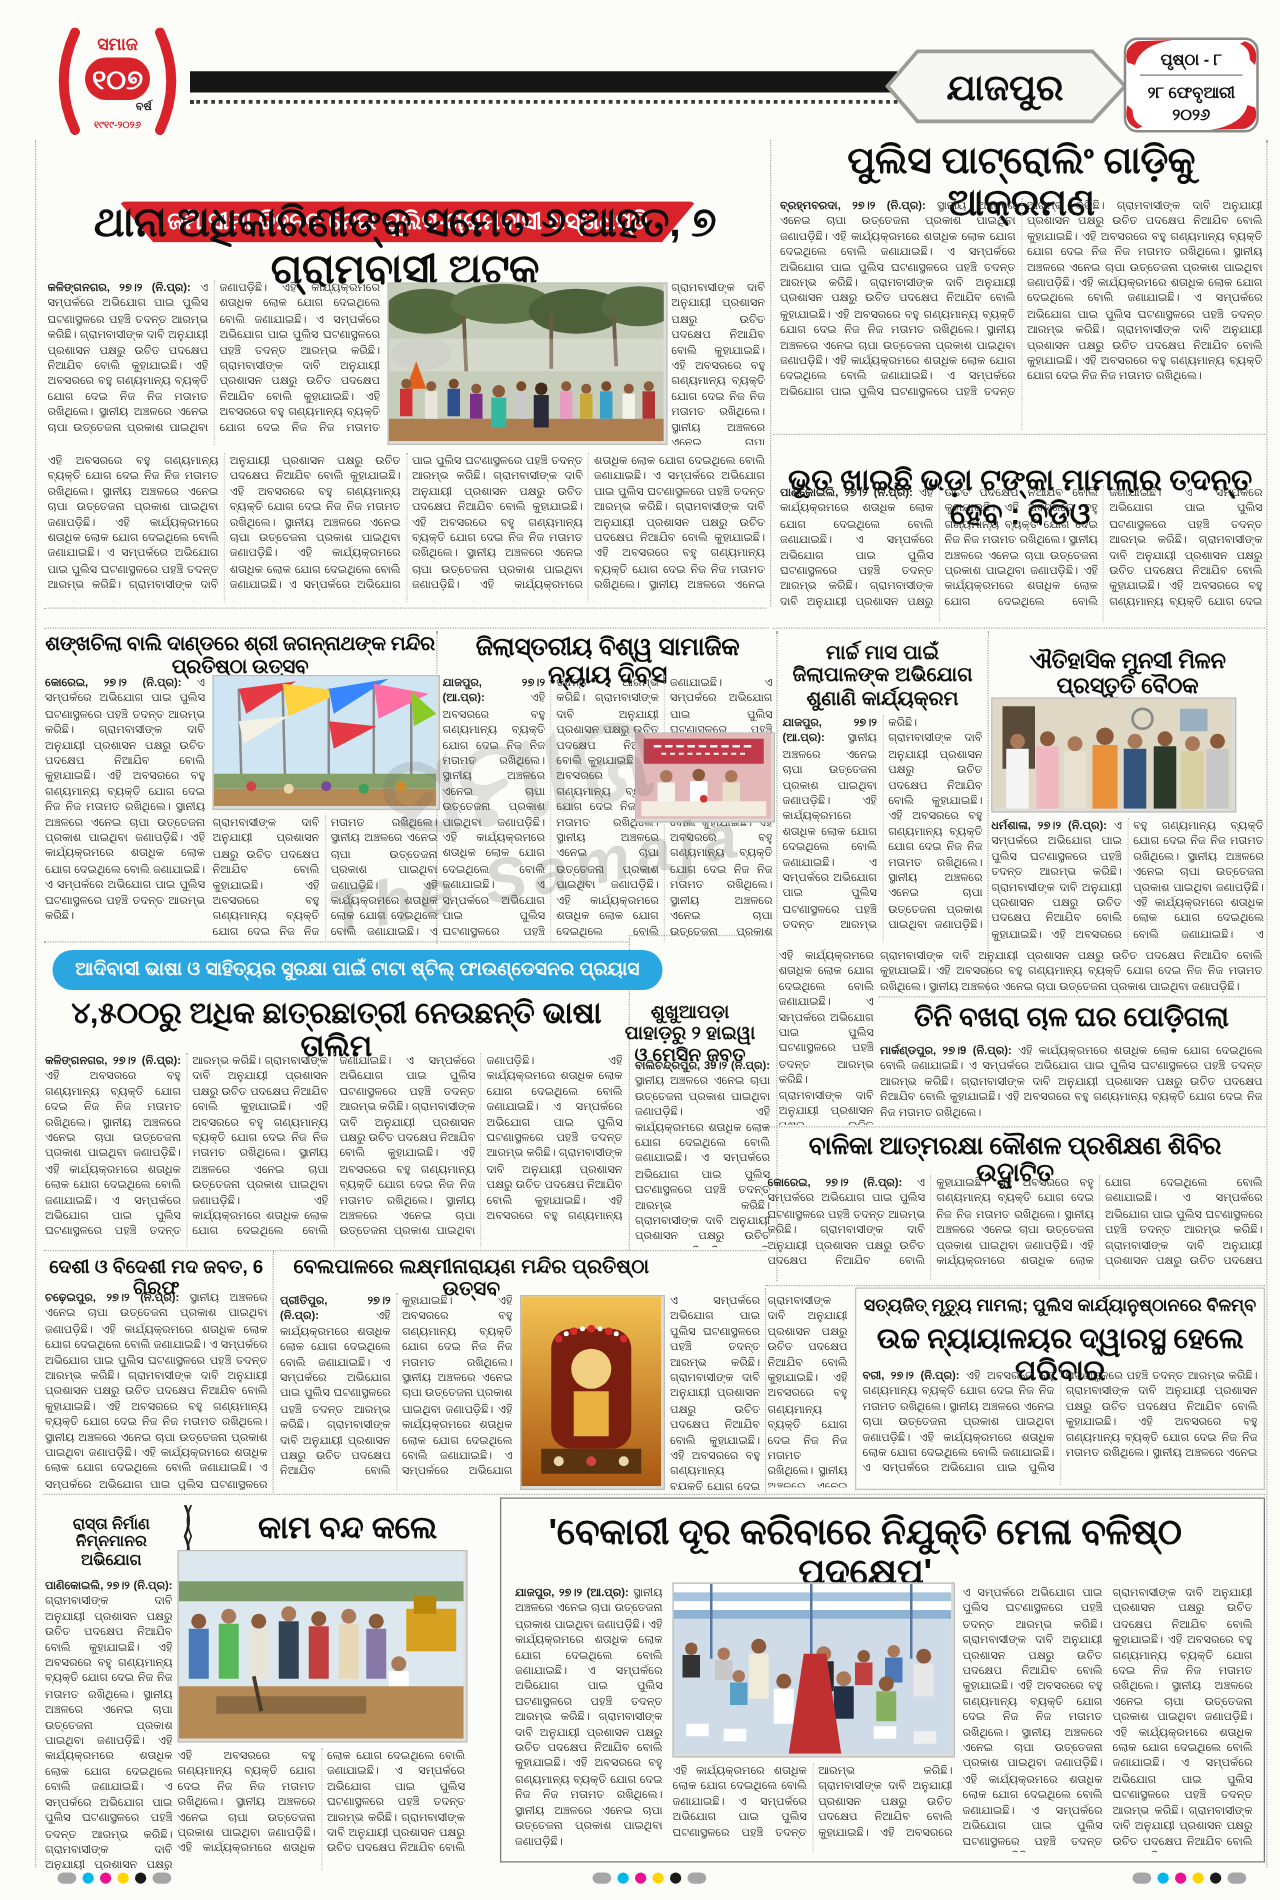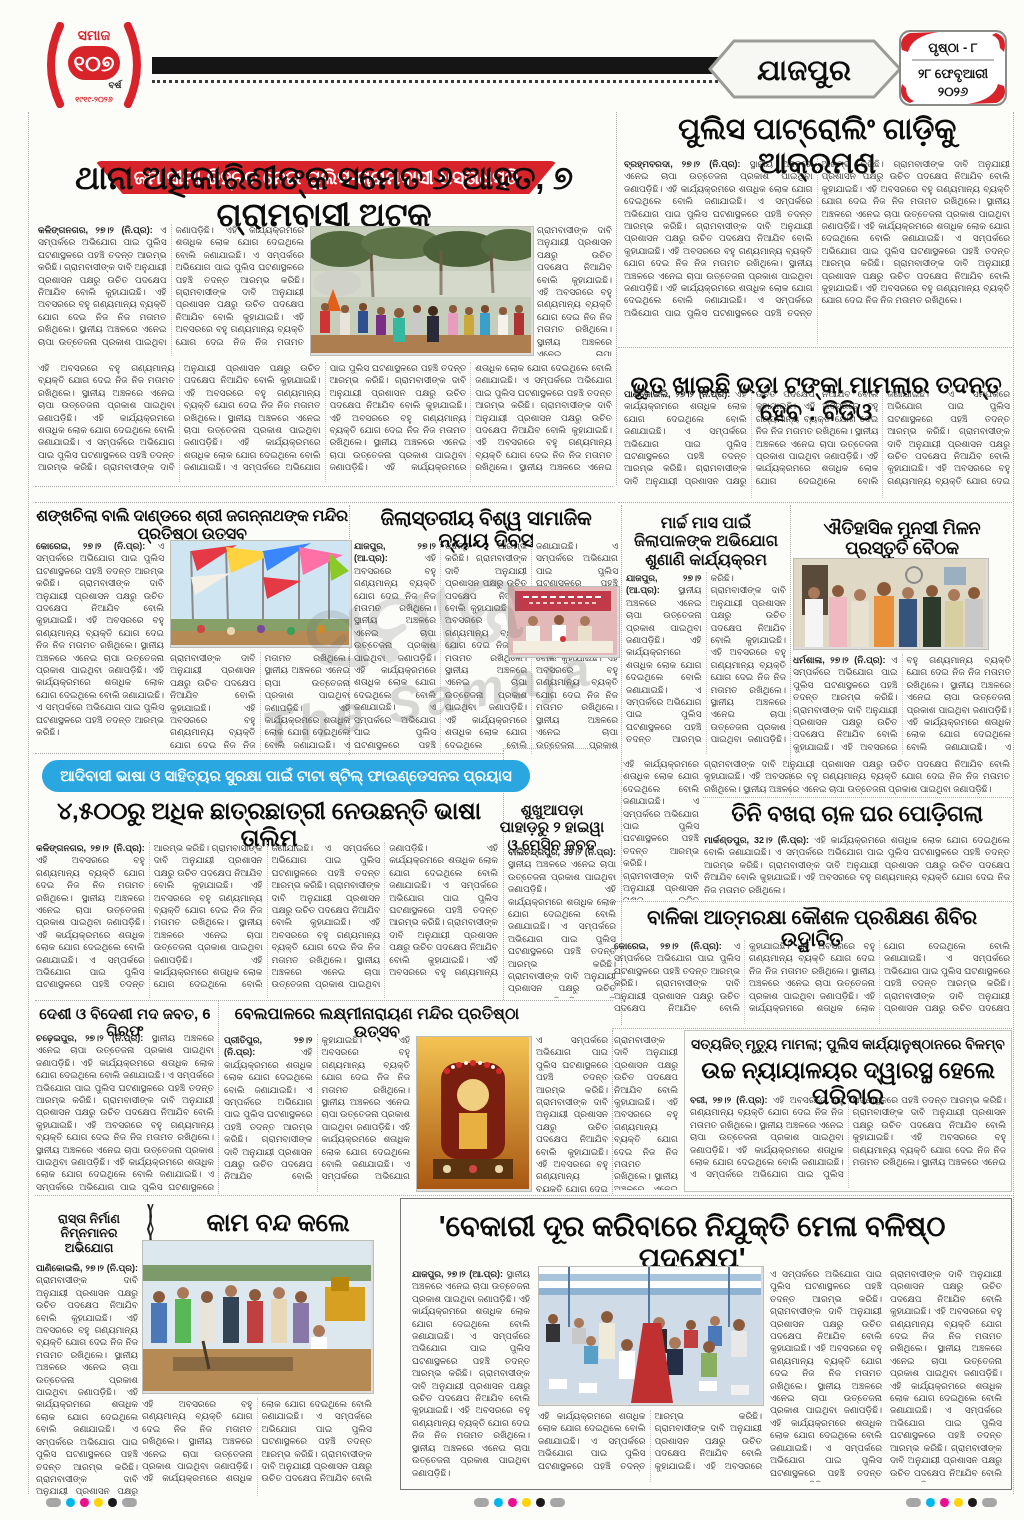--- a/index.html
+++ b/index.html
@@ -271,21 +271,21 @@
   </div>
 
   <div class="abs kicker-plain" style="left:498px;top:756px;width:108px;font-size:15px;margin-top:45px;">ଶୁଖୁଆପଡ଼ା ପାହାଡ଼ରୁ ୨ ହାଇୱା ଓ ମେସିନ ଜବତ</div>
   <div class="abs body" style="left:508px;top:846px;width:108px;height:152px;">
     <span class="dateline">ବାଲିଚନ୍ଦ୍ରପୁର, 39।୨ (ନି.ପ୍ର):</span>
     <span> ସ୍ଥାନୀୟ ଅଞ୍ଚଳରେ ଏନେଇ ଚାପା ଉତ୍ତେଜନା ପ୍ରକାଶ ପାଇଥିବା ଜଣାପଡ଼ିଛି। ଏହି କାର୍ଯ୍ୟକ୍ରମରେ ଶତାଧିକ ଲୋକ ଯୋଗ ଦେଇଥିଲେ ବୋଲି ଜଣାଯାଇଛି। ଏ ସମ୍ପର୍କରେ ଅଭିଯୋଗ ପାଇ ପୁଲିସ ଘଟଣାସ୍ଥଳରେ ପହଞ୍ଚି ତଦନ୍ତ ଆରମ୍ଭ କରିଛି। ଗ୍ରାମବାସୀଙ୍କ ଦାବି ଅନୁଯାୟୀ ପ୍ରଶାସନ ପକ୍ଷରୁ ଉଚିତ ପଦକ୍ଷେପ ନିଆଯିବ ବୋଲି କୁହାଯାଇଛି। ଏହି ଅବସରରେ ବହୁ ଗଣ୍ୟମାନ୍ୟ ବ୍ୟକ୍ତି ଯୋଗ ଦେଇ ନିଜ ନିଜ ମତାମତ ରଖିଥିଲେ। ସ୍ଥାନୀୟ ଅଞ୍ଚଳରେ ଏନେଇ ଚାପା ଉତ୍ତେଜନା ପ୍ରକାଶ ପାଇଥିବା ଜଣାପଡ଼ିଛି। </span>
   </div>
 
   <div class="abs headline" style="left:704px;top:802px;width:306px;font-size:22px;">ତିନି ବଖରା ଚାଳ ଘର ପୋଡ଼ିଗଲା</div>
   <div class="abs body" style="left:704px;top:834px;width:306px;height:64px;">
-    <span class="dateline">ମାର୍କଣ୍ଡପୁର, 32।୨ (ନି.ପ୍ର):</span>
+    <span class="dateline">ମାର୍କଣ୍ଡପୁର, ୨୭।9 (ନି.ପ୍ର):</span>
     <span> ଏହି କାର୍ଯ୍ୟକ୍ରମରେ ଶତାଧିକ ଲୋକ ଯୋଗ ଦେଇଥିଲେ ବୋଲି ଜଣାଯାଇଛି। ଏ ସମ୍ପର୍କରେ ଅଭିଯୋଗ ପାଇ ପୁଲିସ ଘଟଣାସ୍ଥଳରେ ପହଞ୍ଚି ତଦନ୍ତ ଆରମ୍ଭ କରିଛି। ଗ୍ରାମବାସୀଙ୍କ ଦାବି ଅନୁଯାୟୀ ପ୍ରଶାସନ ପକ୍ଷରୁ ଉଚିତ ପଦକ୍ଷେପ ନିଆଯିବ ବୋଲି କୁହାଯାଇଛି। ଏହି ଅବସରରେ ବହୁ ଗଣ୍ୟମାନ୍ୟ ବ୍ୟକ୍ତି ଯୋଗ ଦେଇ ନିଜ ନିଜ ମତାମତ ରଖିଥିଲେ। </span>
   </div>
 
   <div class="abs headline" style="left:614px;top:906px;width:396px;font-size:20px;">ବାଳିକା ଆତ୍ମରକ୍ଷା କୌଶଳ ପ୍ରଶିକ୍ଷଣ ଶିବିର ଉଦ୍ଘାଟିତ</div>
   <div class="abs body" style="left:614px;top:940px;width:396px;height:84px;column-count:3;">
     <span class="dateline">କୋରେଇ, ୨୭।୨ (ନି.ପ୍ର):</span>
     <span> ଏ ସମ୍ପର୍କରେ ଅଭିଯୋଗ ପାଇ ପୁଲିସ ଘଟଣାସ୍ଥଳରେ ପହଞ୍ଚି ତଦନ୍ତ ଆରମ୍ଭ କରିଛି। ଗ୍ରାମବାସୀଙ୍କ ଦାବି ଅନୁଯାୟୀ ପ୍ରଶାସନ ପକ୍ଷରୁ ଉଚିତ ପଦକ୍ଷେପ ନିଆଯିବ ବୋଲି କୁହାଯାଇଛି। ଏହି ଅବସରରେ ବହୁ ଗଣ୍ୟମାନ୍ୟ ବ୍ୟକ୍ତି ଯୋଗ ଦେଇ ନିଜ ନିଜ ମତାମତ ରଖିଥିଲେ। ସ୍ଥାନୀୟ ଅଞ୍ଚଳରେ ଏନେଇ ଚାପା ଉତ୍ତେଜନା ପ୍ରକାଶ ପାଇଥିବା ଜଣାପଡ଼ିଛି। ଏହି କାର୍ଯ୍ୟକ୍ରମରେ ଶତାଧିକ ଲୋକ ଯୋଗ ଦେଇଥିଲେ ବୋଲି ଜଣାଯାଇଛି। ଏ ସମ୍ପର୍କରେ ଅଭିଯୋଗ ପାଇ ପୁଲିସ ଘଟଣାସ୍ଥଳରେ ପହଞ୍ଚି ତଦନ୍ତ ଆରମ୍ଭ କରିଛି। ଗ୍ରାମବାସୀଙ୍କ ଦାବି ଅନୁଯାୟୀ ପ୍ରଶାସନ ପକ୍ଷରୁ ଉଚିତ ପଦକ୍ଷେପ ନିଆଯିବ ବୋଲି କୁହାଯାଇଛି। ଏହି ଅବସରରେ ବହୁ ଗଣ୍ୟମାନ୍ୟ ବ୍ୟକ୍ତି ଯୋଗ ଦେଇ ନିଜ ନିଜ ମତାମତ ରଖିଥିଲେ। </span>
   </div>
   <div class="abs body" style="left:614px;top:1034px;width:64px;height:156px;">
     <span> ଗ୍ରାମବାସୀଙ୍କ ଦାବି ଅନୁଯାୟୀ ପ୍ରଶାସନ ପକ୍ଷରୁ ଉଚିତ ପଦକ୍ଷେପ ନିଆଯିବ ବୋଲି କୁହାଯାଇଛି। ଏହି ଅବସରରେ ବହୁ ଗଣ୍ୟମାନ୍ୟ ବ୍ୟକ୍ତି ଯୋଗ ଦେଇ ନିଜ ନିଜ ମତାମତ ରଖିଥିଲେ। ସ୍ଥାନୀୟ ଅଞ୍ଚଳରେ ଏନେଇ ଚାପା ଉତ୍ତେଜନା ପ୍ରକାଶ ପାଇଥିବା ଜଣାପଡ଼ିଛି। ଏହି କାର୍ଯ୍ୟକ୍ରମରେ ଶତାଧିକ ଲୋକ ଯୋଗ ଦେଇଥିଲେ ବୋଲି ଜଣାଯାଇଛି। </span>

